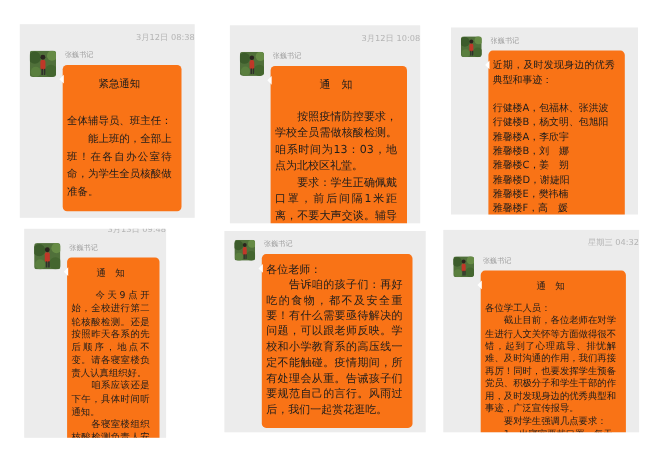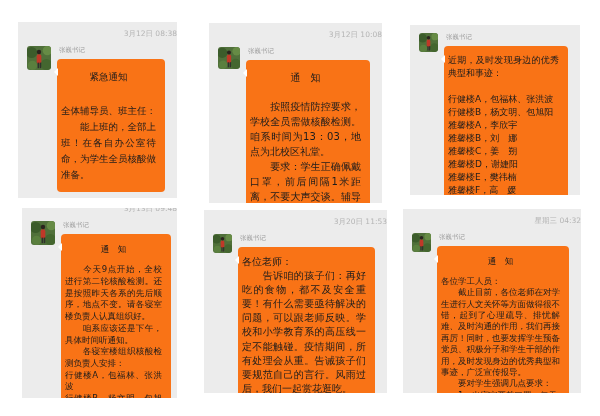--- a/index.html
+++ b/index.html
@@ -12,21 +12,21 @@
   }
   .tile{
     position:absolute;
     background:#ececec;
     overflow:hidden;
     box-sizing:border-box;
   }
   .t1{left:18px;  top:22px;  width:159px; height:176px;}
   .t2{left:209px; top:23px;  width:173px; height:180px;}
   .t3{left:410px; top:25px;  width:170px; height:170px;}
-  .t4{left:22px;  top:208px; width:155px; height:190px;}
+  .t4{left:22px;  top:208px; width:129px; height:190px;}
   .t5{left:204px; top:210px; width:183px; height:183px;}
   .t6{left:403px; top:209px; width:178px; height:184px;}
 
   .ts{
     text-align:right;
     color:#b4b4b4;
     font-size:7.5px;
     padding-top:7px;
     line-height:1.2;
   }
@@ -203,21 +203,20 @@
 　　咱系应该还是下午，具体时间听通知。
 　　各寝室楼组织核酸检测负责人安排：
 行健楼A，包福林、张洪波
 行健楼B，杨文明、包旭阳</div>
       </div>
     </div>
   </div>
 </div>
 
 <div class="tile t5">
-  <div class="ts">3月20日 11:53</div>
   <div class="row">
     <div class="avatar">
       <svg viewBox="0 0 26 26" xmlns="http://www.w3.org/2000/svg">
         <rect width="26" height="26" fill="#50703a"></rect>
         <circle cx="5" cy="7" r="6" fill="#3c5c2b"></circle>
         <circle cx="22" cy="5" r="5" fill="#668b45"></circle>
         <circle cx="21" cy="20" r="6" fill="#44662f"></circle>
         <circle cx="6" cy="21" r="5" fill="#5a7f3e"></circle>
         <rect x="10.5" y="9" width="5" height="10" rx="2" fill="#c03828"></rect>
         <circle cx="13" cy="6.5" r="2.4" fill="#2a241e"></circle>

